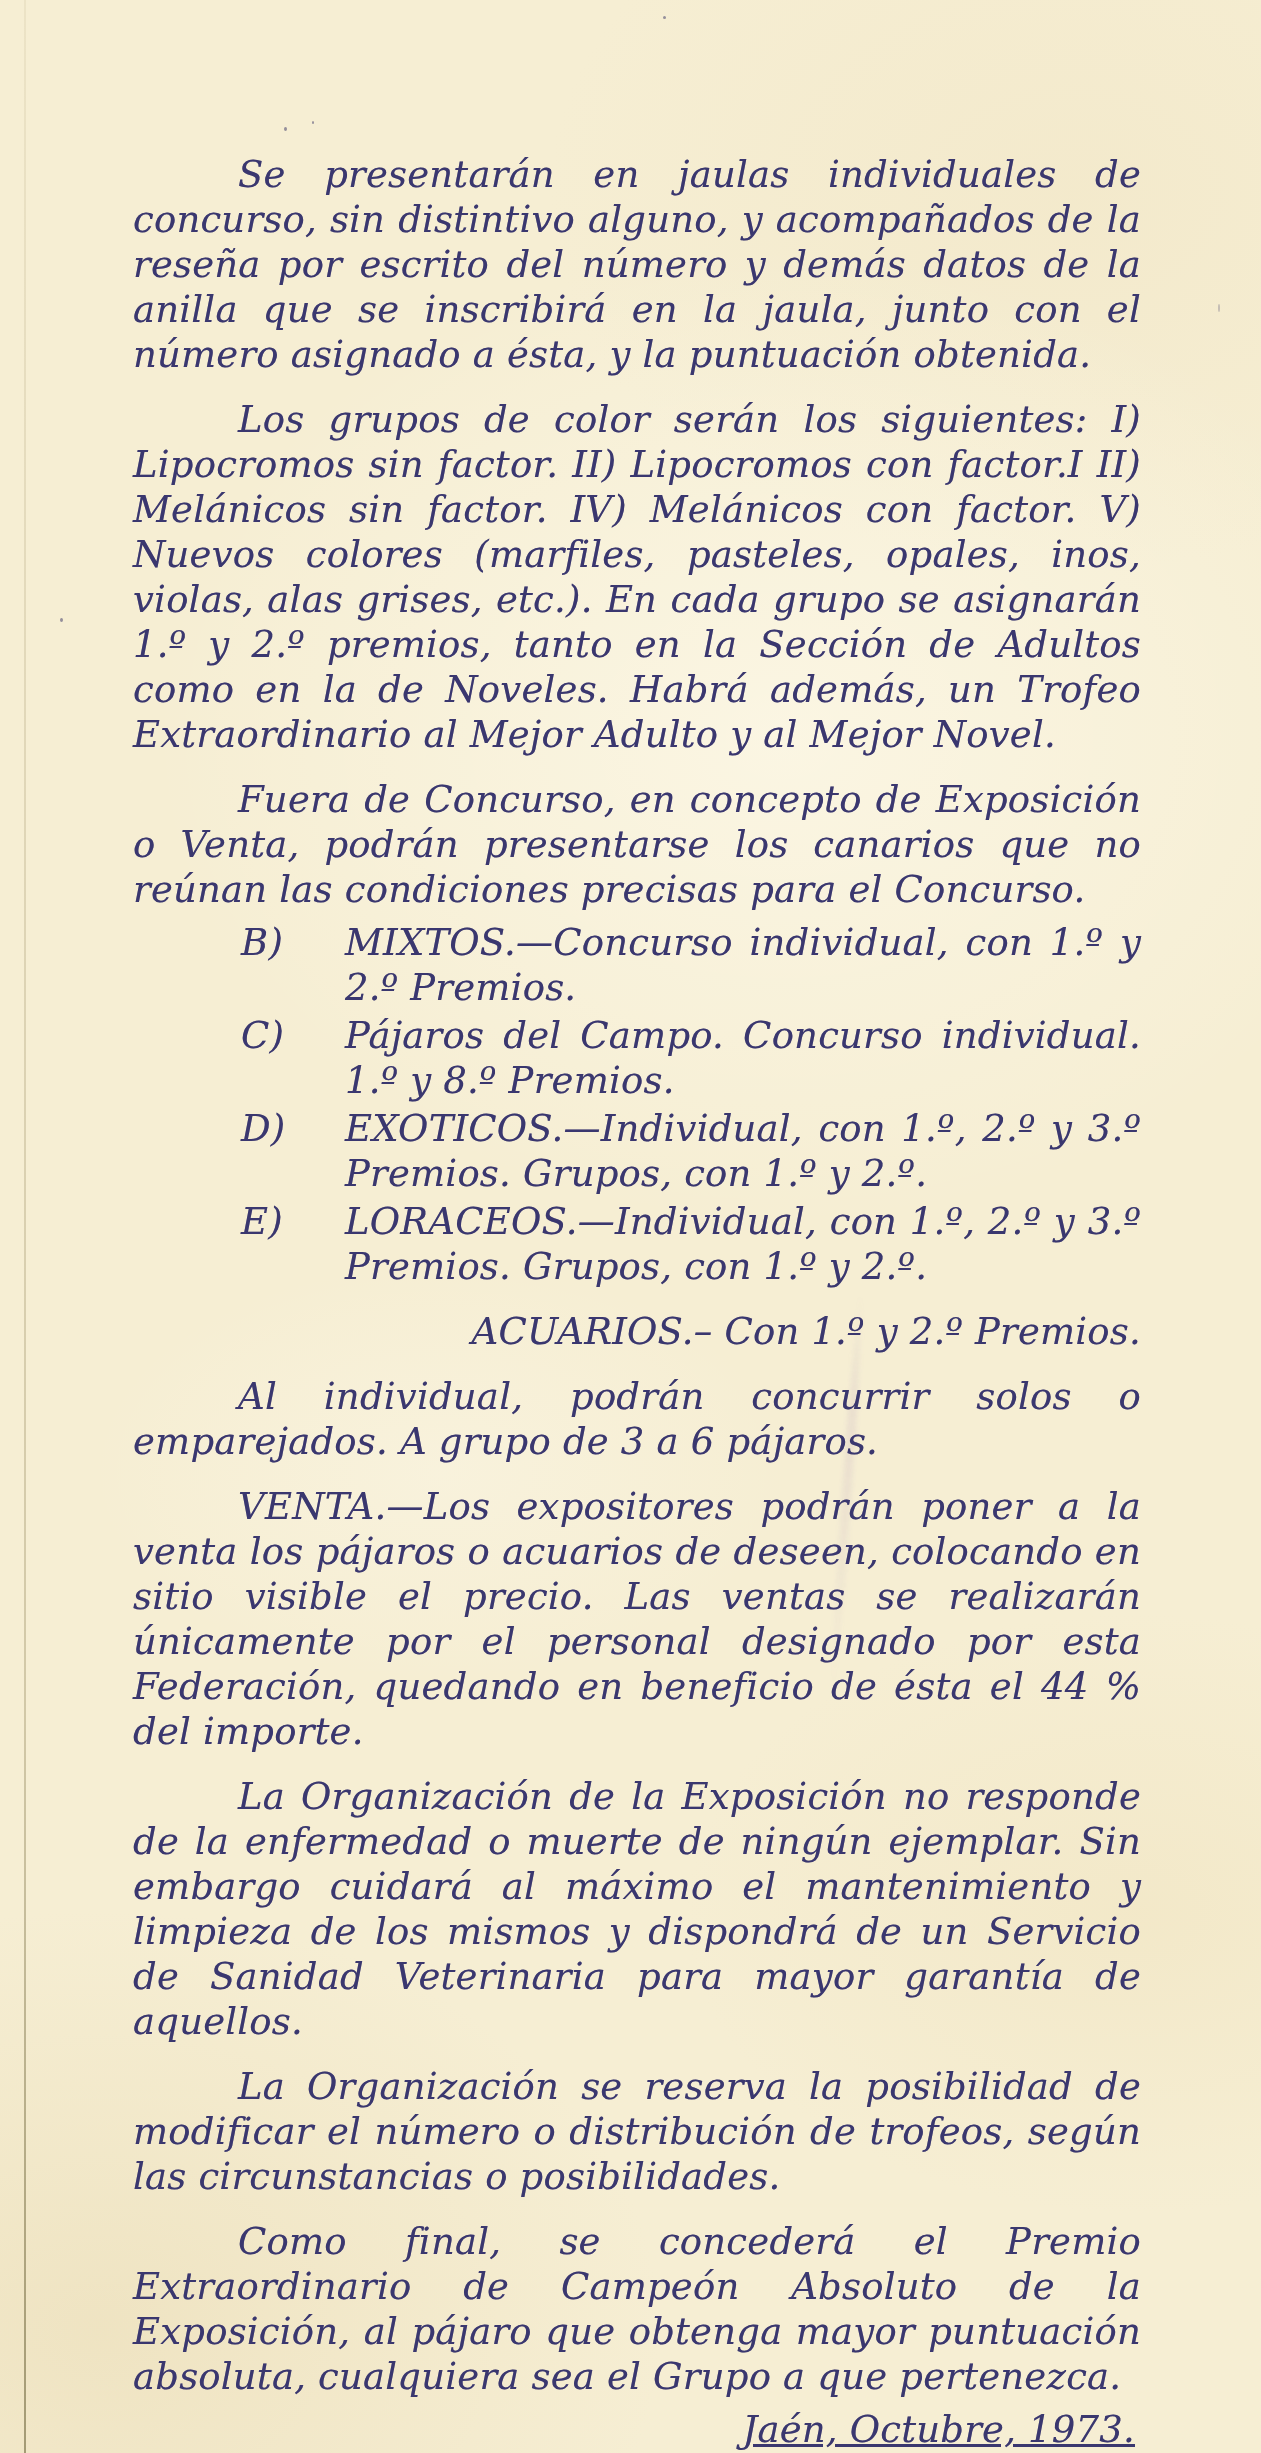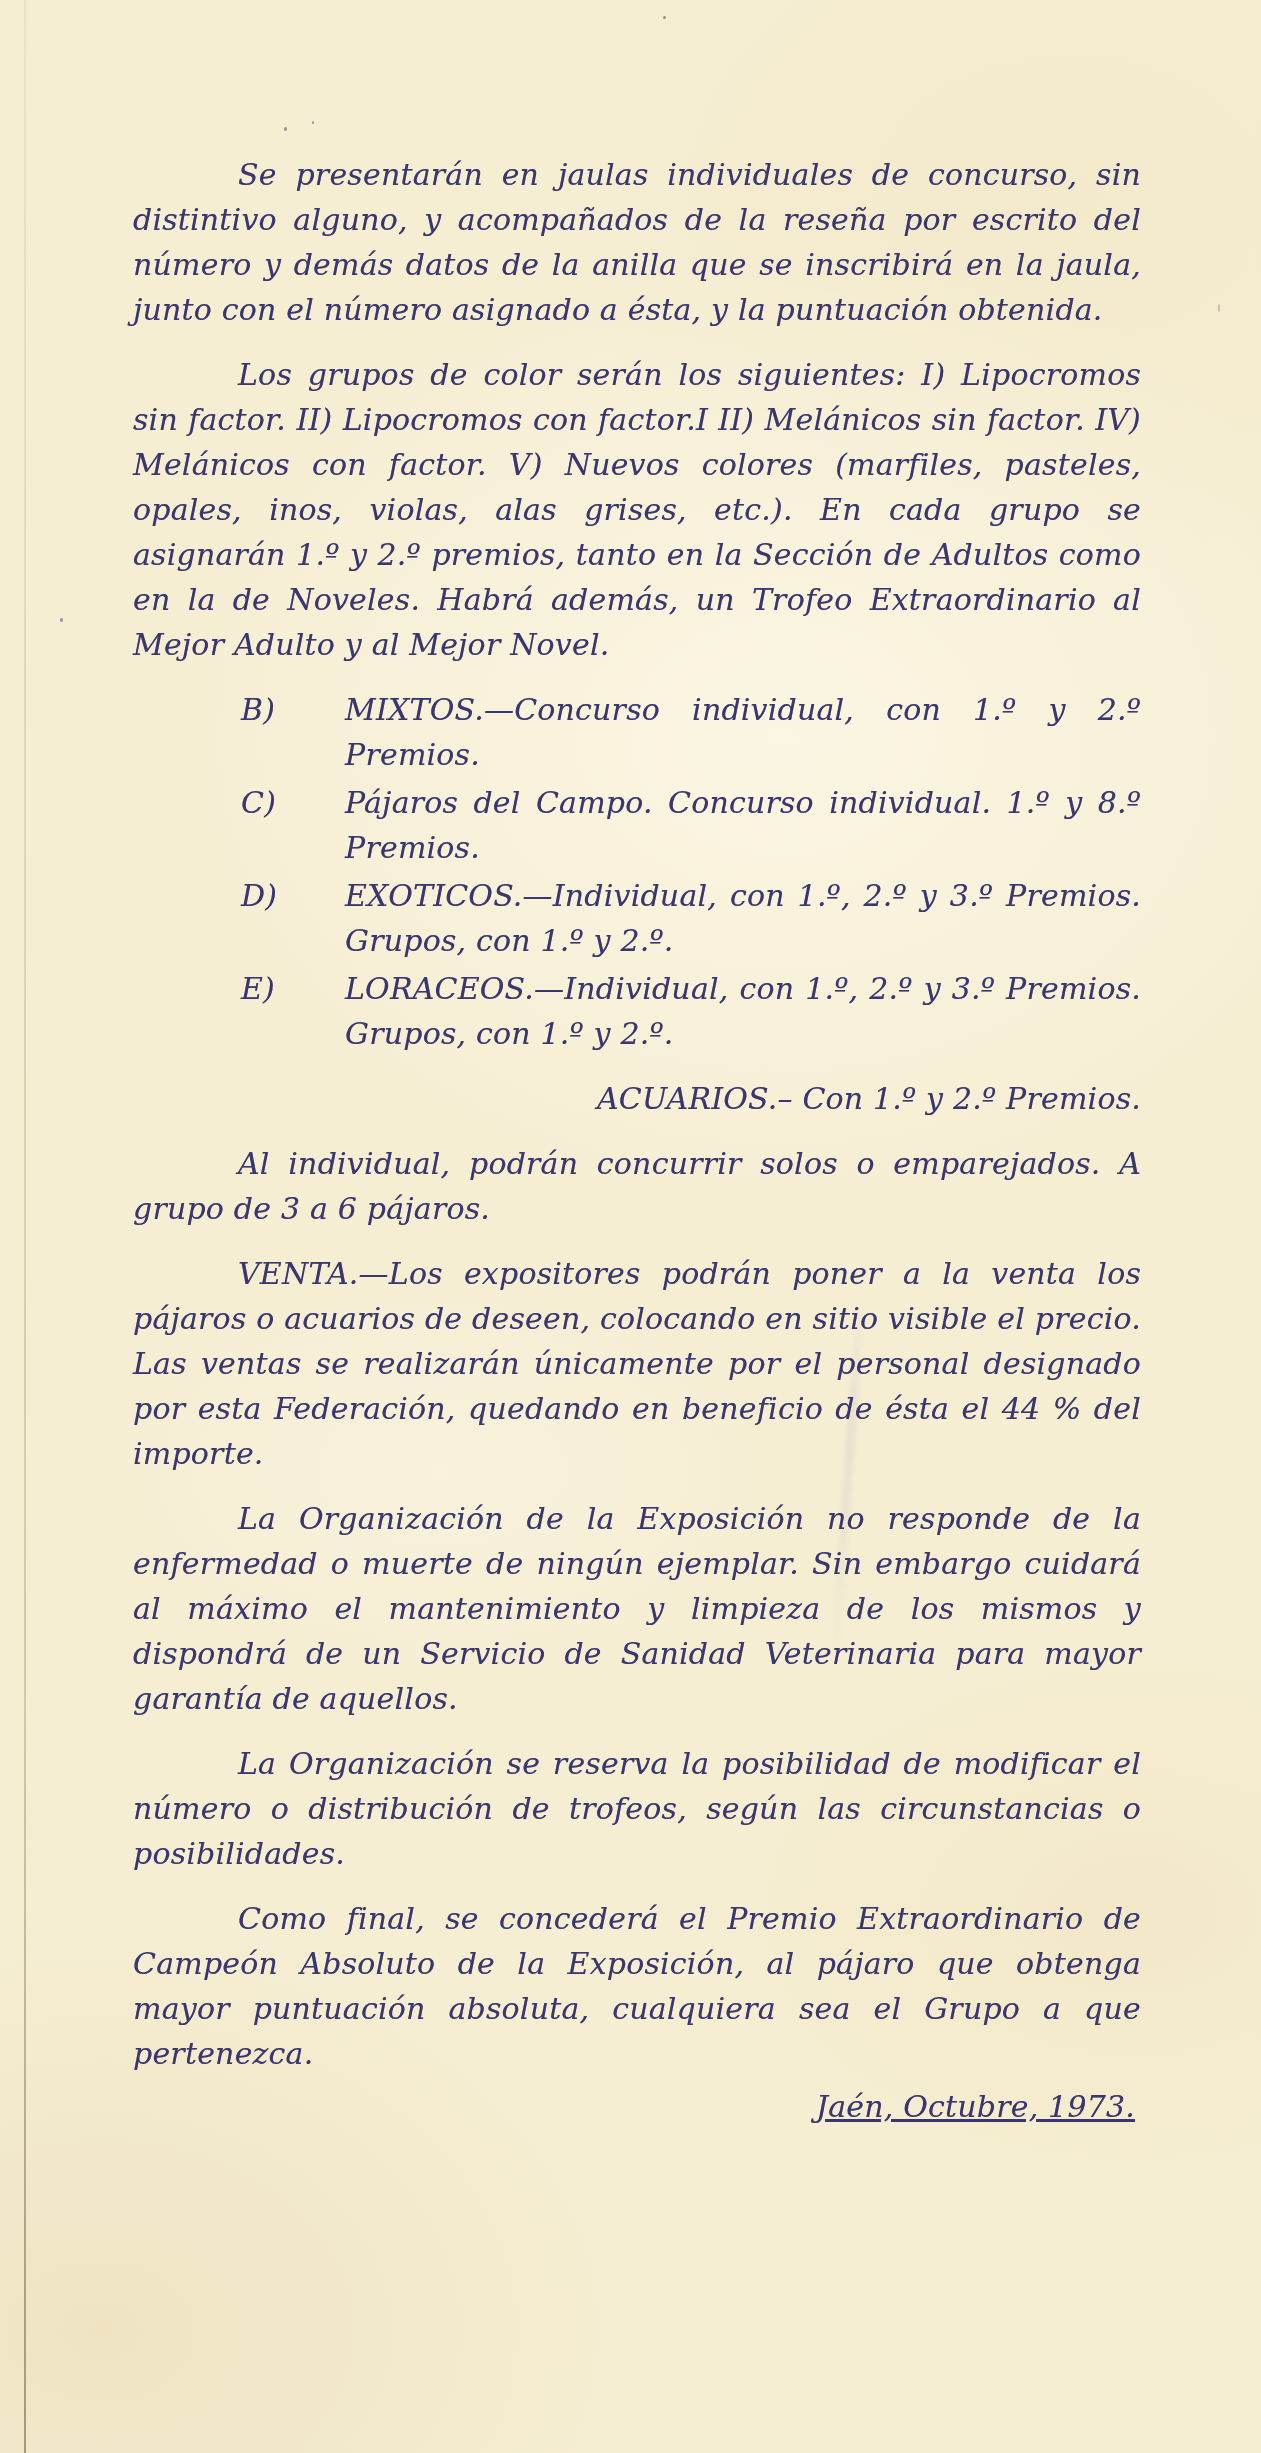--- a/index.html
+++ b/index.html
@@ -29,21 +29,21 @@
   .smudge {
     position:absolute; left:842px; top:1290px; width:10px; height:400px;
     background:linear-gradient(to bottom, rgba(130,95,170,0), rgba(130,95,170,0.10) 30%, rgba(130,95,170,0.07) 60%, rgba(130,95,170,0));
     transform:rotate(4deg);
     border-radius:50%;
     filter:blur(2px);
   }
   .speck { position:absolute; border-radius:50%; background:rgba(70,65,110,0.55); }
   .content {
     position:absolute; left:133px; top:152px; width:1008px;
-    font-size:30px; line-height:45px;
+    font-size:37px; line-height:45px;
     text-align:justify;
     letter-spacing:0.2px;
     text-shadow:0 0 0.6px rgba(58,55,111,0.45);
   }
   .para { margin:0 0 20px 0; text-indent:105px; }
   .para.tight { margin-bottom:8px; }
   .list-item { position:relative; margin:0 0 3px 0; padding-left:212px; text-indent:0; }
   .list-letter { position:absolute; left:108px; top:0; }
   .list-item.last { margin-bottom:20px; }
   .acuarios { margin:0 0 20px 108px; text-align:right; text-indent:0; }
@@ -63,20 +63,21 @@
   <div class="speck" style="left:1218px; top:304px; width:2px; height:8px; opacity:.5;"></div>
 
 </div>
 
 <div class="content">
 
   <p class="para">Se presentarán en jaulas individuales de concurso, sin distintivo alguno, y acompañados de la reseña por escrito del número y demás datos de la anilla que se inscribirá en la jaula, junto con el número asignado a ésta, y la puntuación obtenida.</p>
 
   <p class="para">Los grupos de color serán los siguientes: I) Lipocromos sin factor. II) Lipocromos con factor.I II) Melánicos sin factor. IV) Melánicos con factor. V) Nuevos colores (marfiles, pasteles, opales, inos, violas, alas grises, etc.). En cada grupo se asignarán 1.º y 2.º premios, tanto en la Sección de Adultos como en la de Noveles. Habrá además, un Trofeo Extraordinario al Mejor Adulto y al Mejor Novel.</p>
 
+  <p class="para tight">Fuera de Concurso, en concepto de Exposición o Venta, podrán presentarse los canarios que no reúnan las condiciones precisas para el Concurso.</p>
 
   <div class="list-item">
     <span class="list-letter">B)</span>
     <span>MIXTOS.—Concurso individual, con 1.º y 2.º Premios.</span>
   </div>
 
   <div class="list-item">
     <span class="list-letter">C)</span>
     <span>Pájaros del Campo. Concurso individual. 1.º y 8.º Premios.</span>
   </div>

